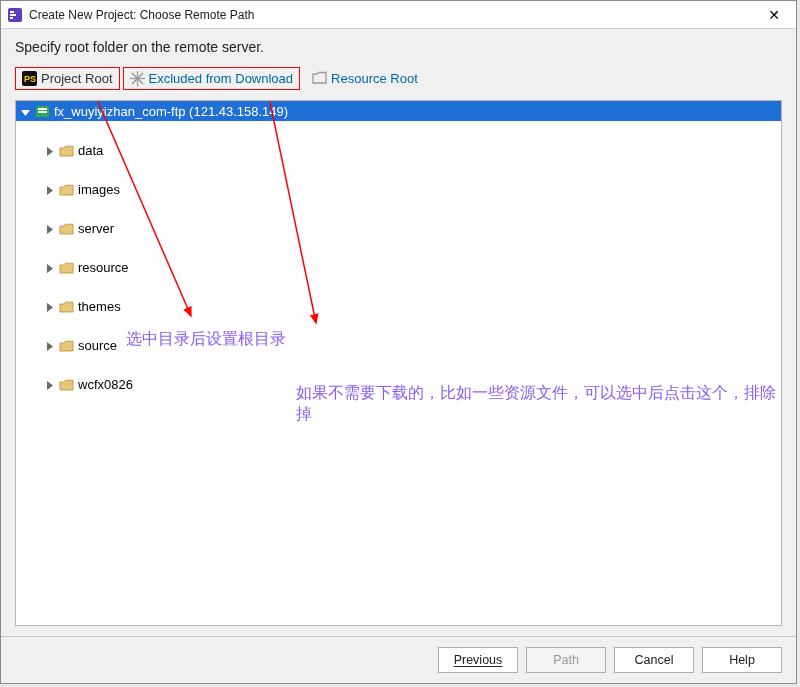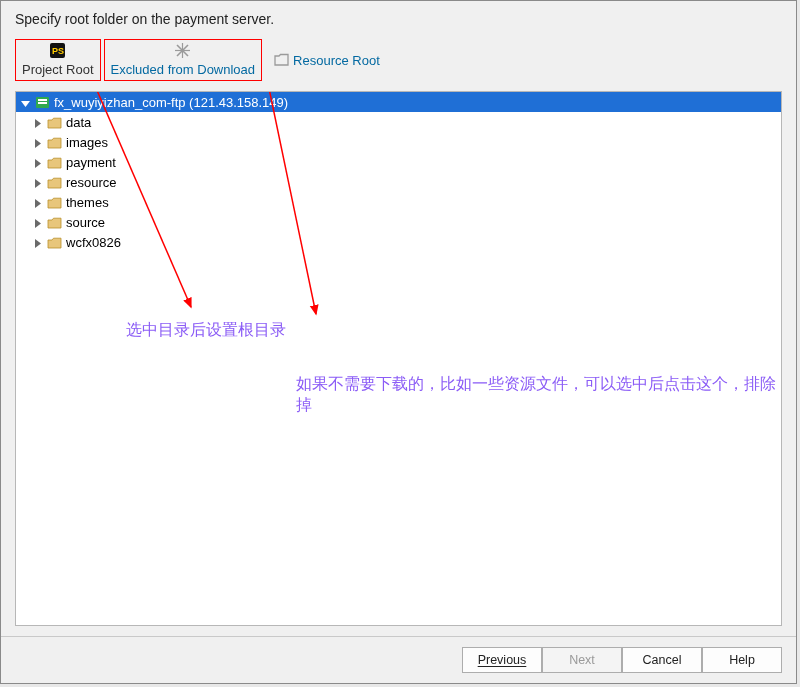--- a/index.html
+++ b/index.html
@@ -37,21 +37,21 @@
     display: flex; gap: 0px; align-items: center;
     font-size: 13px;
     position: relative;
   }
   .tb-btn {
     display: inline-flex; align-items: center; gap: 4px;
     padding: 3px 6px; cursor: pointer;
     color: #333;
   }
   .tb-btn.grey { color: #0369a1; }
-  .tb-box { border: 1.5px solid #ff0000; flex-direction: column; }
+  .tb-box { border: 1.5px solid #ff0000; }
   .tb-icon { width: 15px; height: 15px; display: inline-block; }
 
   .tree-wrap {
     margin: 6px 14px 10px 14px;
     flex: 1;
     background: #fff;
     border: 1px solid #b7b7b7;
     overflow: auto;
     position: relative;
     font-size: 13px;
@@ -59,53 +59,65 @@
   .tree-wrap .row {
     display: flex; align-items: center; gap: 4px;
     height: 20px; padding-left: 4px; white-space: nowrap;
   }
   .tree-wrap .row.selected {
     background: #1f6fd6; color: #fff;
   }
   .tree-wrap .row .tw { width: 11px; height: 11px; display: inline-block; }
   .tree-wrap .row .icon { width: 15px; height: 13px; display: inline-block; }
   .tree-wrap .children { padding-left: 0; }
-  .tree-wrap .childrow { padding-left: 16px; }
+  .tree-wrap .childrow { padding-left: 28px; margin-top: 19px; }
 
   .annot {
     position: absolute; color: #8b5cf6;
     font-size: 16px; pointer-events: none;
   }
   .annot-line {
     position: absolute; pointer-events: none;
   }
 
   .footer {
     border-top: 1px solid #c9c9c9;
     background: #f0f0f0;
     padding: 10px 14px;
-    display: flex; justify-content: flex-end; 
+    display: flex; justify-content: flex-end; gap: 8px;
   }
   .footer .btn {
     min-width: 80px; height: 26px;
     background: #fdfdfd;
     border: 1px solid #adadad;
     font-size: 12.5px; color: #222;
     display: inline-flex; align-items: center; justify-content: center;
     cursor: pointer;
   }
   .footer .btn.disabled { color: #9a9a9a; background: #f4f4f4; cursor: default; }
 </style>
 </head>
 <body>
 
 <div class="window">
 
-
-  <div class="instruction">Specify root folder on the payment server.</div>
+  <div class="titlebar">
+    <span class="app-icon">
+      <svg viewBox="0 0 16 16">
+          <rect x="1" y="1" width="14" height="14" rx="2" fill="#5c3fbf"></rect>
+          <rect x="3" y="4" width="4" height="2" fill="#fff"></rect>
+          <rect x="3" y="7" width="6" height="2" fill="#fff"></rect>
+          <rect x="3" y="10" width="3" height="2" fill="#fff"></rect>
+        </svg>
+    </span>
+    <span class="title">Create New Project: Choose Remote Path</span>
+    <span class="close">✕</span>
+  </div>
+
+  <div class="instruction">Specify root folder on the remote server.</div>
 
   <div class="toolbar">
     <span class="tb-btn tb-box">
       <span class="tb-icon">
         <svg viewBox="0 0 15 15">
             <rect width="15" height="15" rx="2" fill="#111"></rect>
             <text x="2" y="11" font-size="9" fill="#fc0" font-family="Arial" font-weight="bold">PS</text>
           </svg>
       </span>
       <span>Project Root</span>
@@ -166,21 +178,21 @@
             </svg></span>
         <span>images</span>
       </div>
       <div class="row childrow">
         <span class="tw"><svg viewBox="0 0 11 11">
               <polygon points="3,1 9,5.5 3,10" fill="#6a6a6a"></polygon>
             </svg></span>
         <span class="icon"><svg viewBox="0 0 15 13">
               <path d="M1 4 L5 4 L6.5 2.2 L14 2.2 L14 12 L1 12 Z" fill="#e8c67b" stroke="#b98f2a" stroke-width="0.8"></path>
             </svg></span>
-        <span>payment</span>
+        <span>server</span>
       </div>
       <div class="row childrow">
         <span class="tw"><svg viewBox="0 0 11 11">
               <polygon points="3,1 9,5.5 3,10" fill="#6a6a6a"></polygon>
             </svg></span>
         <span class="icon"><svg viewBox="0 0 15 13">
               <path d="M1 4 L5 4 L6.5 2.2 L14 2.2 L14 12 L1 12 Z" fill="#e8c67b" stroke="#b98f2a" stroke-width="0.8"></path>
             </svg></span>
         <span>resource</span>
       </div>
@@ -224,21 +236,21 @@
     </svg>
     <div class="annot" style="left:110px; top:228px;">选中目录后设置根目录</div>
     <div class="annot" style="left:280px; top:250px;margin-top:32px;">如果不需要下载的，比如一些资源文件，可以选中后点击这个，排除掉</div>
   </div>
 
   <div class="footer">
     <button class="btn">
         <span style="text-decoration: underline; text-decoration-color:#222; text-underline-offset:2px;">Previous</span>
       </button>
     <button class="btn disabled">
-        <span>Next</span>
+        <span>Path</span>
       </button>
     <button class="btn">
         <span>Cancel</span>
       </button>
     <button class="btn">
         <span>Help</span>
       </button>
   </div>
 
 </div>

